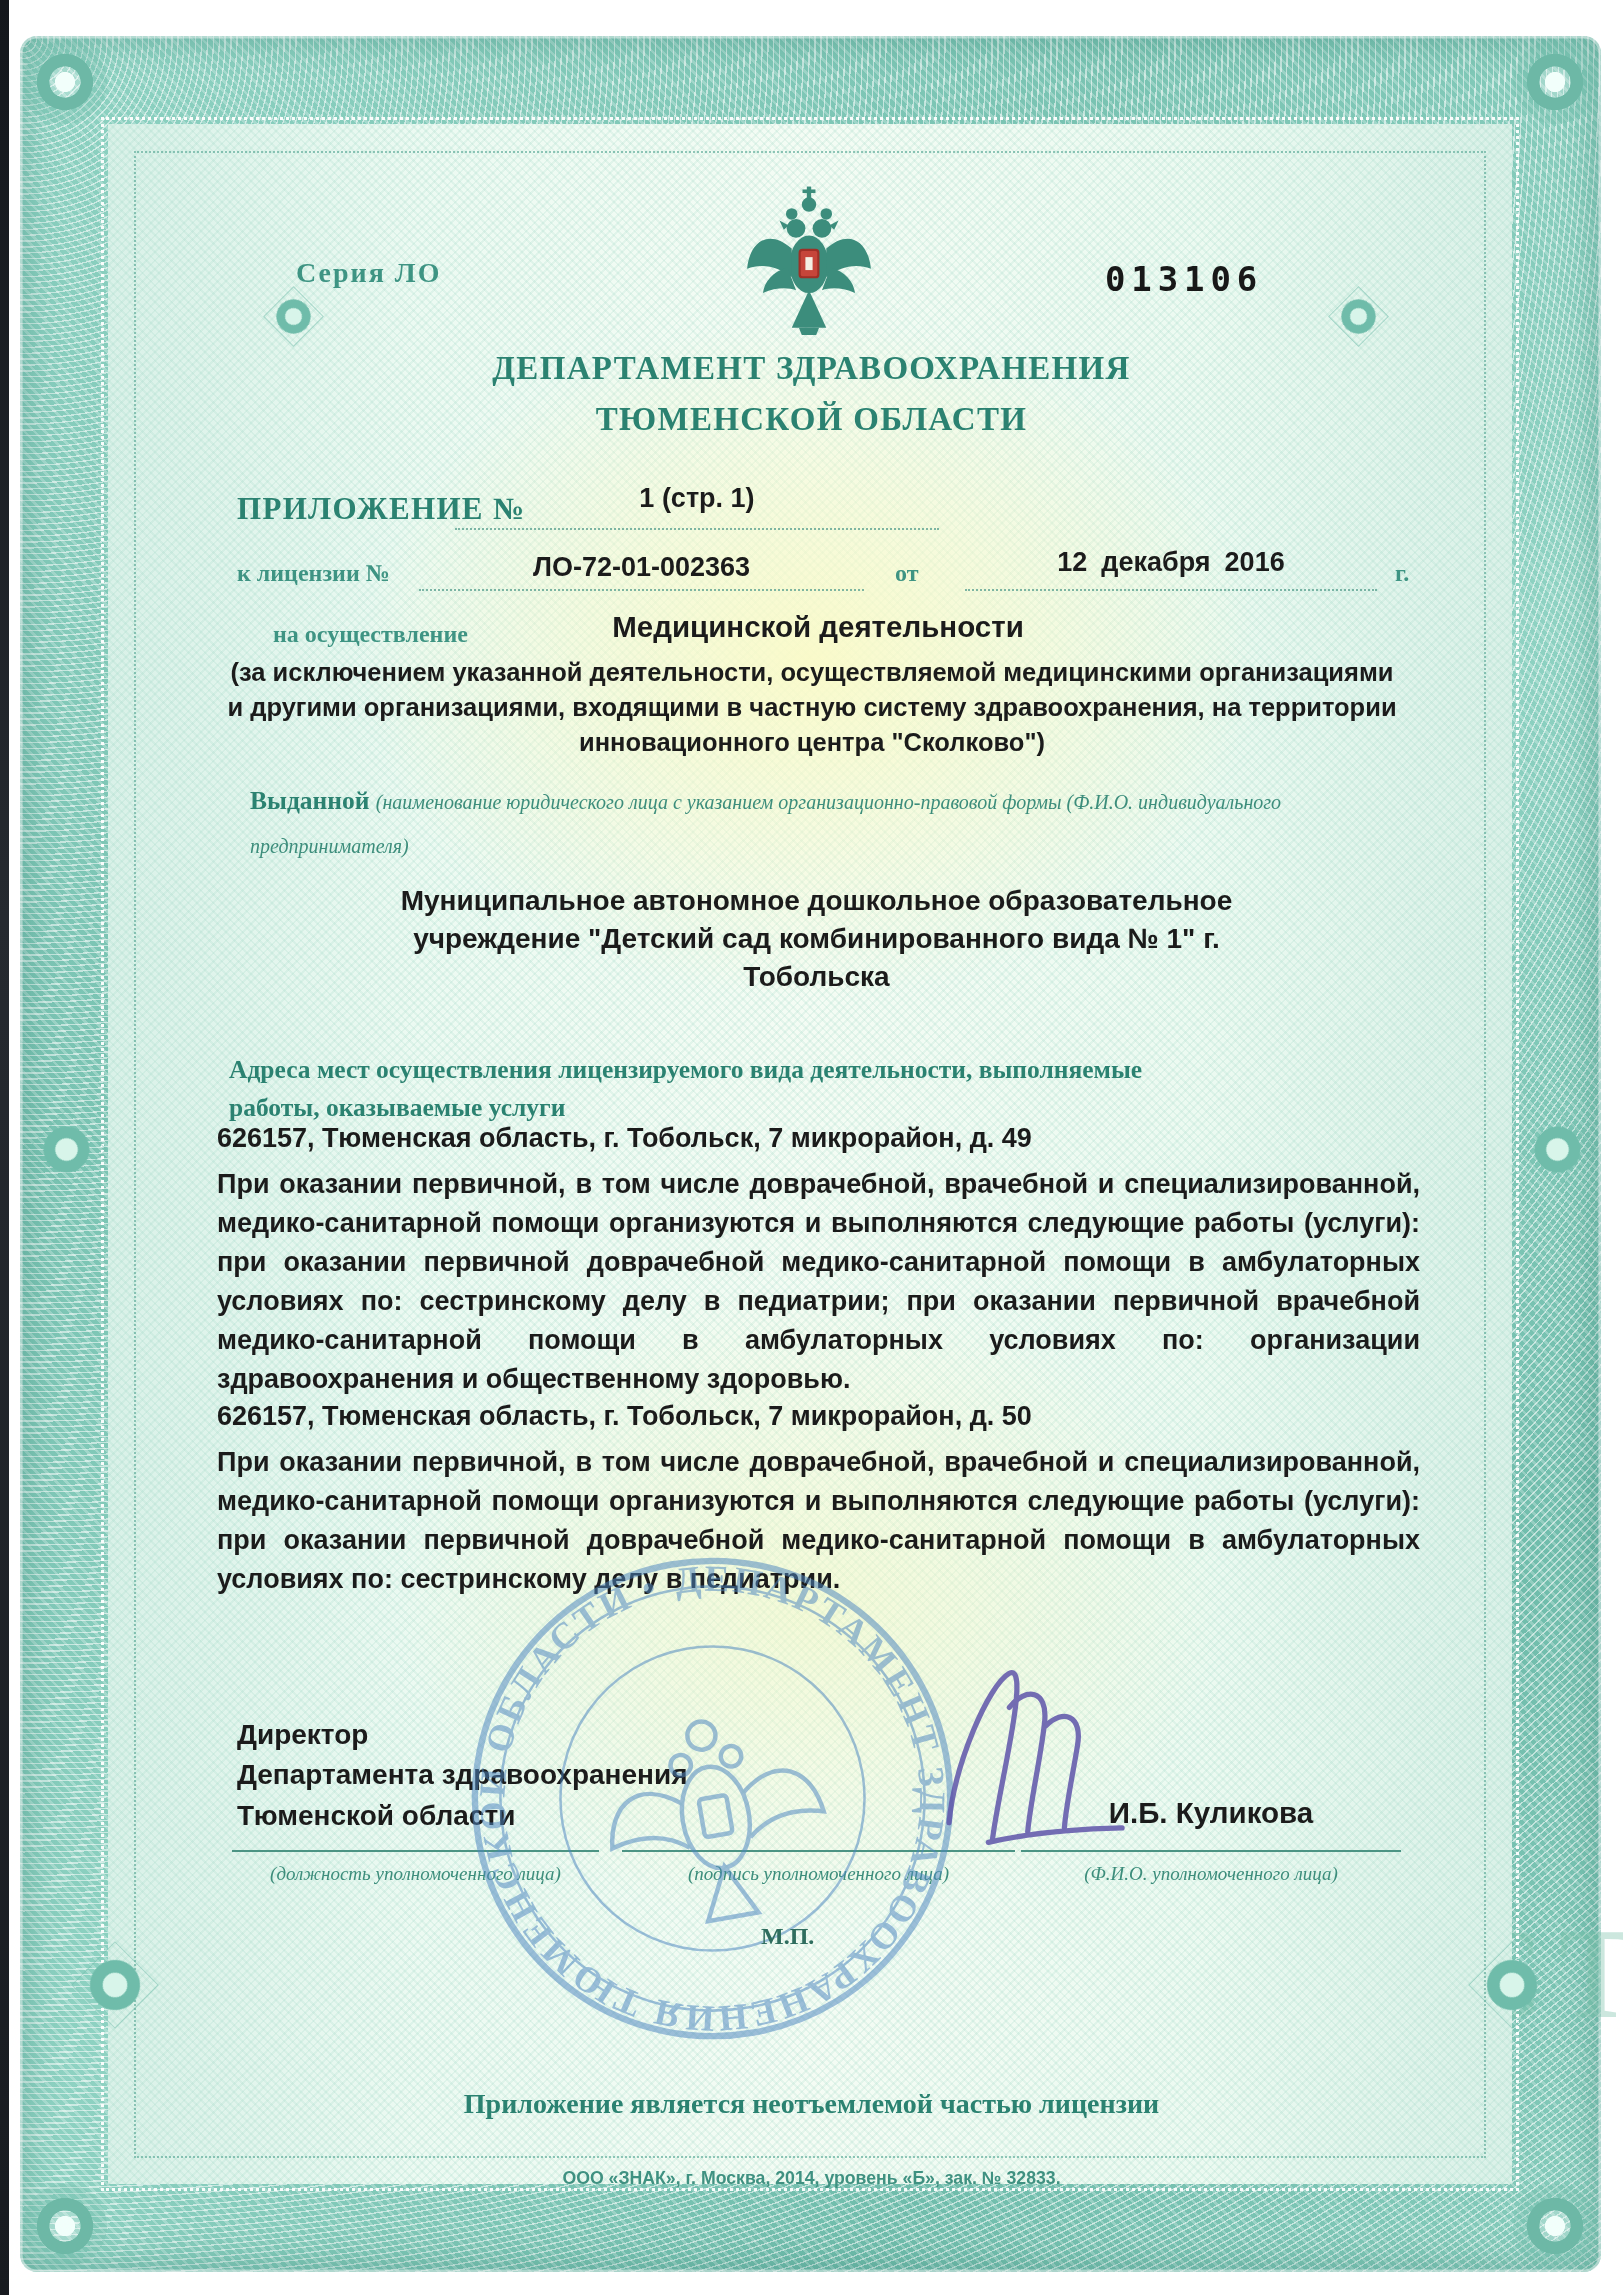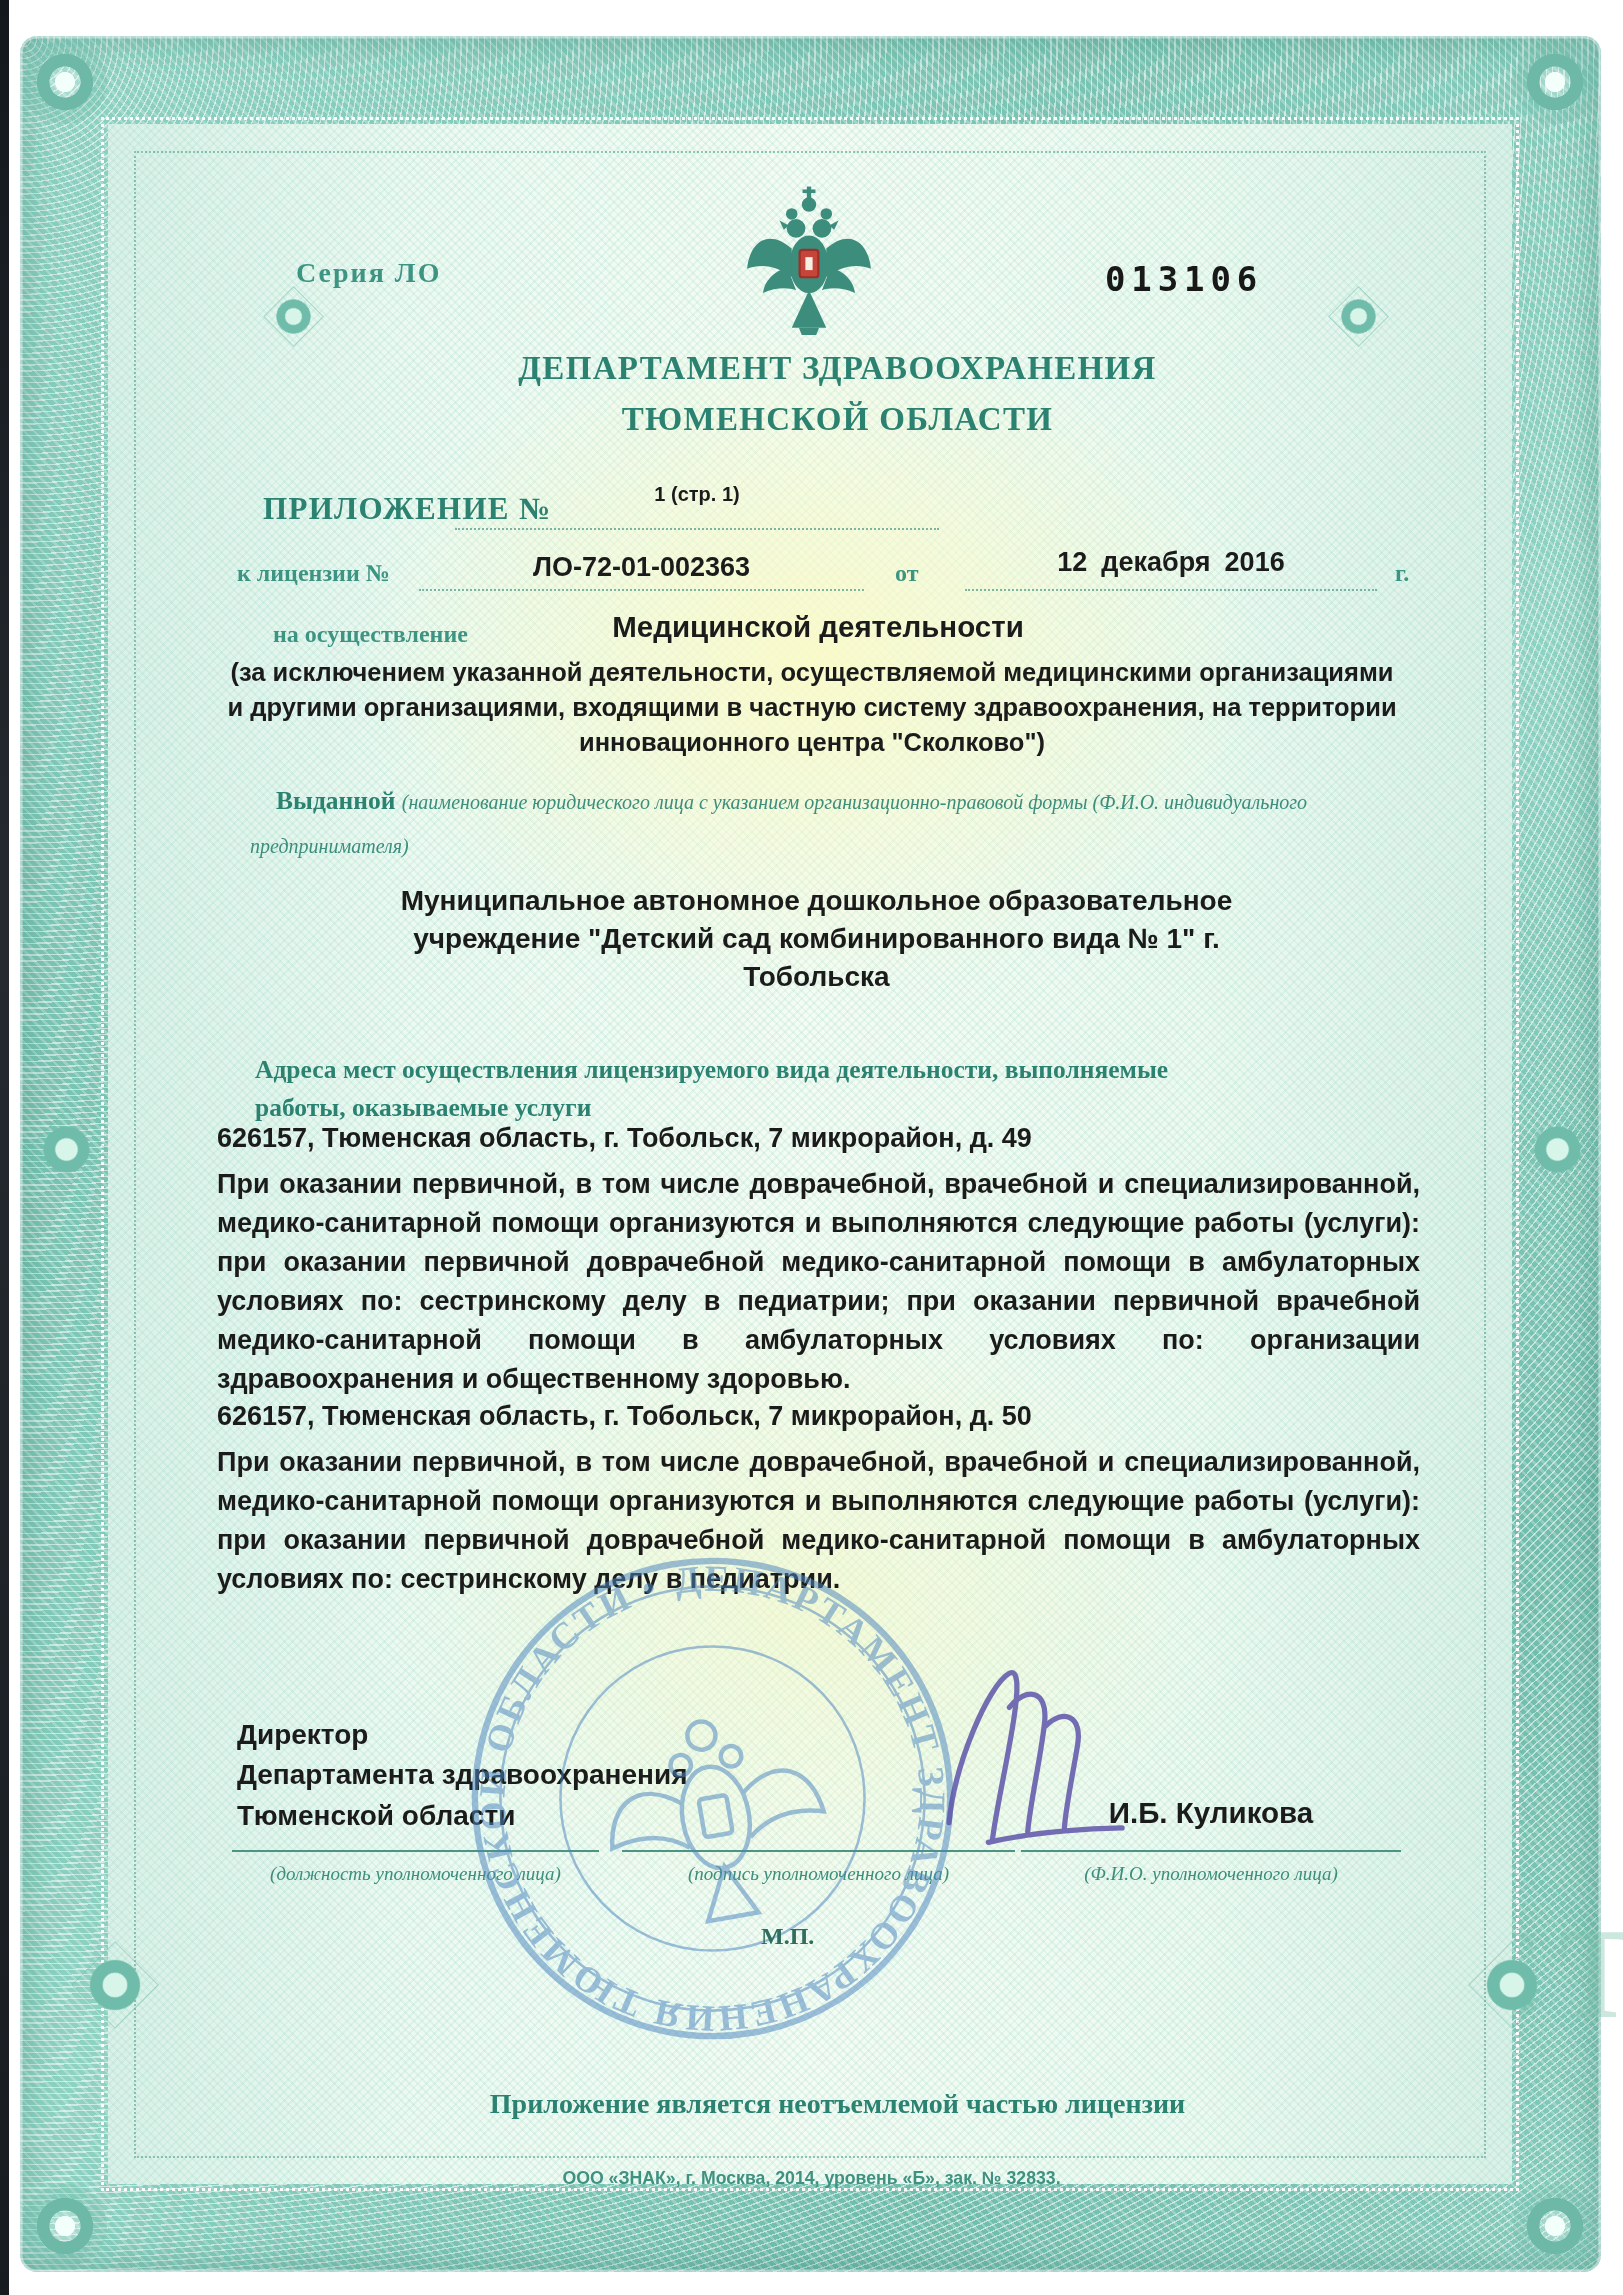--- a/index.html
+++ b/index.html
@@ -41,21 +41,21 @@
   .rosette{
     width:98px;height:98px;border-radius:50%;z-index:2;
     background:radial-gradient(circle,#f2fffb 0 14%,rgba(255,255,255,.25) 15% 22%,#6db8a6 23% 40%,rgba(109,184,166,.25) 41% 60%,rgba(0,0,0,0) 61%);
   }
   .diamond{
     z-index:3;transform:rotate(45deg);
     background:radial-gradient(circle,#d8f5ea 0 28%,#6fbcaa 30% 58%,rgba(111,188,170,0) 60%);
     border:1.3px solid rgba(111,188,170,.5);
   }
   
-  .green-serif{font-family:"Liberation Serif",serif;color:#2b8271;font-weight:700;padding-left:26px;}
+  .green-serif{font-family:"Liberation Serif",serif;color:#2b8271;font-weight:700;}
   .green-light{font-family:"Liberation Serif",serif;color:#3e9483;font-weight:700;}
   .green-italic{font-family:"Liberation Serif",serif;color:#3c8d7b;font-style:italic;font-weight:400;}
   .ink{color:#1b1b1b;font-weight:700;font-family:"Liberation Sans",sans-serif;}
   .center{text-align:center;}
   .justify{text-align:justify;}
   .dotline{border-bottom:2.6px dotted rgba(96,164,148,.8);height:0;}
   .solidline{border-bottom:2px solid #4c9484;height:0;}
   .txt{z-index:4;}
   .serial{font-family:"DejaVu Sans Mono",monospace;font-weight:700;color:#181818;}
   .watermark{
@@ -111,21 +111,21 @@
     <rect x="95" y="106" width="10" height="18" fill="#f4f0e4"></rect>
   </svg>
 </div>
 
 <div class="abs txt serial" style="left:1105px;top:259px;font-size:34px;letter-spacing:5.9px;">013106</div>
 
 <div class="abs txt green-serif center" style="left:108px;width:1407px;top:350px;font-size:33px;letter-spacing:1.3px;">ДЕПАРТАМЕНТ ЗДРАВООХРАНЕНИЯ</div>
 <div class="abs txt green-serif center" style="left:108px;width:1407px;top:401px;font-size:33px;letter-spacing:1.3px;">ТЮМЕНСКОЙ ОБЛАСТИ</div>
 
 <div class="abs txt green-serif" style="left:237px;top:491px;font-size:31px;letter-spacing:1.3px;">ПРИЛОЖЕНИЕ №</div>
-<div class="abs txt ink center" style="left:455px;top:483px;width:484px;font-size:20px;">1 (стр. 1)</div>
+<div class="abs txt ink center" style="left:455px;top:483px;width:484px;font-size:27px;">1 (стр. 1)</div>
 <div class="abs dotline" style="left:455px;top:528px;width:484px;z-index:3;"></div>
 
 <div class="abs txt green-light" style="left:237px;top:560px;font-size:24px;text-align:center;">к лицензии №</div>
 <div class="abs txt ink center" style="left:419px;top:552px;width:445px;font-size:27px;">ЛО-72-01-002363</div>
 <div class="abs dotline" style="left:419px;top:589px;width:445px;z-index:3;"></div>
 <div class="abs txt green-light" style="left:895px;top:560px;font-size:24px;">от</div>
 <div class="abs txt ink center" style="left:965px;top:547px;width:412px;font-size:27px;word-spacing:6.5px;">12  декабря  2016</div>
 <div class="abs dotline" style="left:965px;top:589px;width:412px;z-index:3;"></div>
 <div class="abs txt green-light" style="left:1395px;top:560px;font-size:24px;">г.</div>
 

